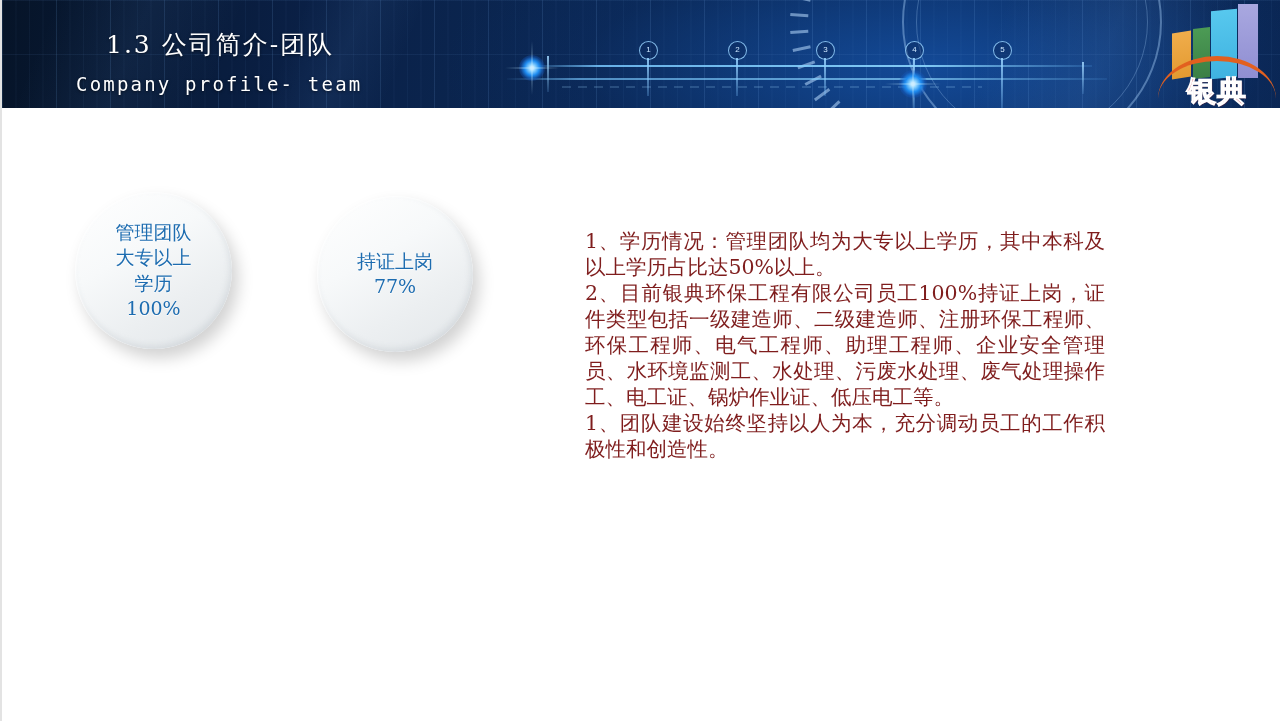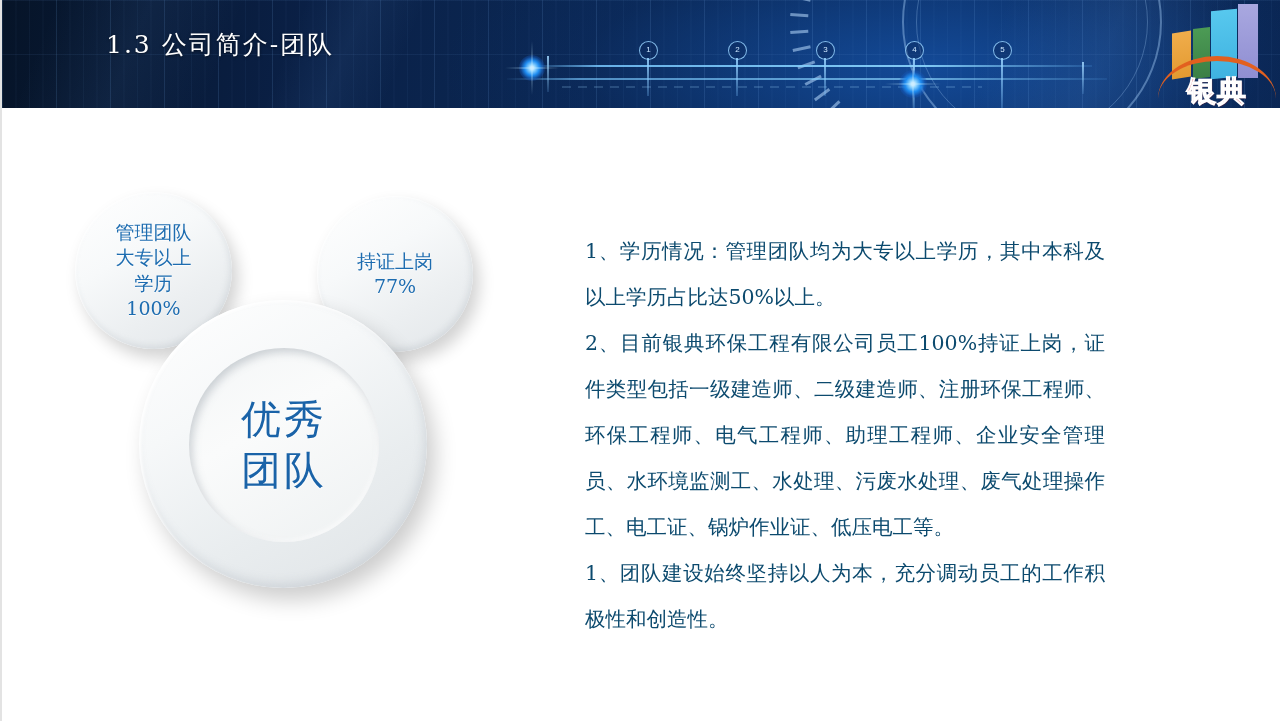--- a/index.html
+++ b/index.html
@@ -266,22 +266,22 @@
   
   #body-text {
     position: absolute;
     left: 583px; top: 120px;
     width: 520px;
   }
   #body-text p {
     margin: 0;
     font-family: "DejaVu Serif", "Liberation Serif", serif;
     font-size: 20.5px;
-    line-height: 46px;
-    color: #0c4a6e;
+    line-height: 26px;
+    color: #7f1d1d;
     text-align: justify;
     text-justify: inter-ideograph;
   }
 </style>
 </head>
 <body>
 
 <div id="slide">
 
   <div id="header">
@@ -330,20 +330,21 @@
       <div class="stem"></div>
     </div>
 
     <div class="vtick" style="left:1080px; top:62px; height:32px;"></div>
     <div class="vtick" style="left:545px; top:56px; height:36px;"></div>
 
     <div class="glow" style="left:517px; top:55px; width:26px; height:26px;"></div>
     <div class="glow" style="left:897px; top:70px; width:28px; height:28px;"></div>
 
     <div id="title-zh">1.3 公司简介-团队</div>
+    <div id="title-en">Company profile- team</div>
 
     <div id="logo">
       <div class="bars">
         <div class="bar b1"></div>
         <div class="bar b2"></div>
         <div class="bar b3"></div>
         <div class="bar b4"></div>
       </div>
       <div class="arc"></div>
       <div class="wordmark">银典</div>
@@ -357,26 +358,20 @@
 大专以上
 学历
 100%</div>
     </div>
 
     <div class="bubble" id="bubble-2">
       <div class="label">持证上岗
 77%</div>
     </div>
 
-    <div id="ring-outer">
-      <div id="ring-inner">
-        <div class="label">优秀
-团队</div>
-      </div>
-    </div>
 
     <div id="body-text">
       <p>1、学历情况：管理团队均为大专以上学历，其中本科及以上学历占比达50%以上。</p>
       <p>2、目前银典环保工程有限公司员工100%持证上岗，证件类型包括一级建造师、二级建造师、注册环保工程师、环保工程师、电气工程师、助理工程师、企业安全管理员、水环境监测工、水处理、污废水处理、废气处理操作工、电工证、锅炉作业证、低压电工等。</p>
       <p>1、团队建设始终坚持以人为本，充分调动员工的工作积极性和创造性。</p>
     </div>
 
   </div>
 </div>
 

